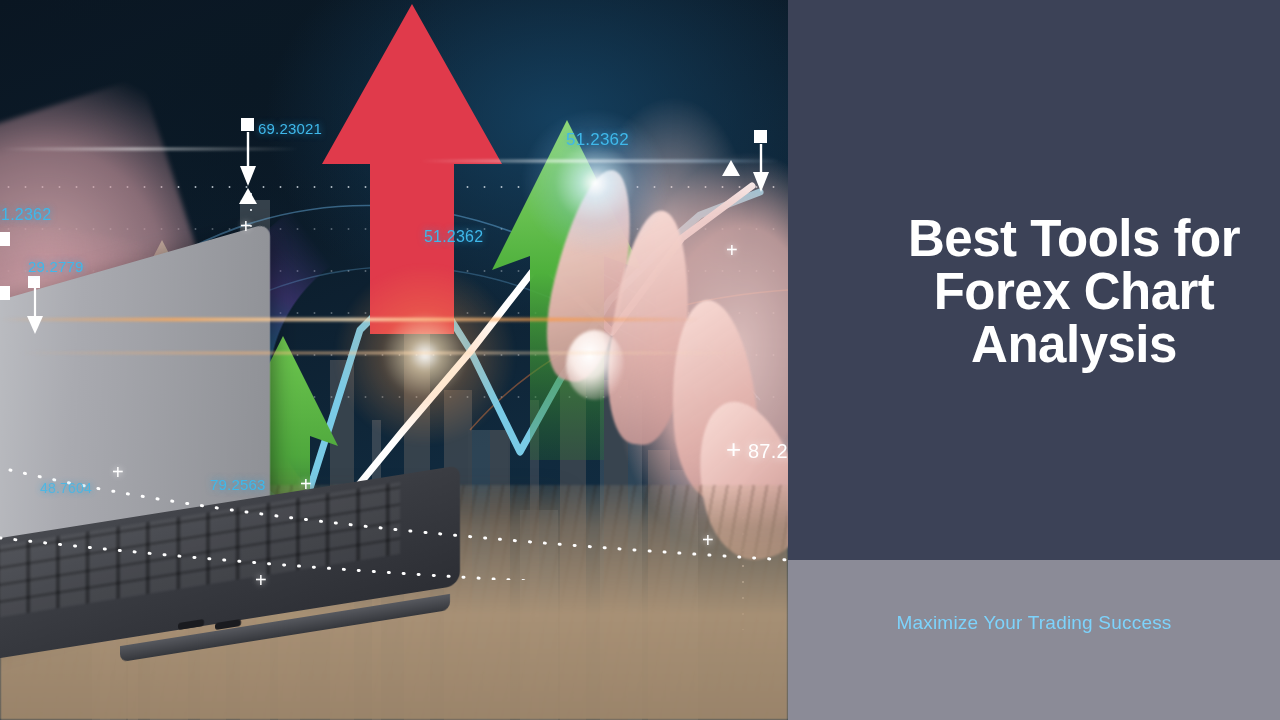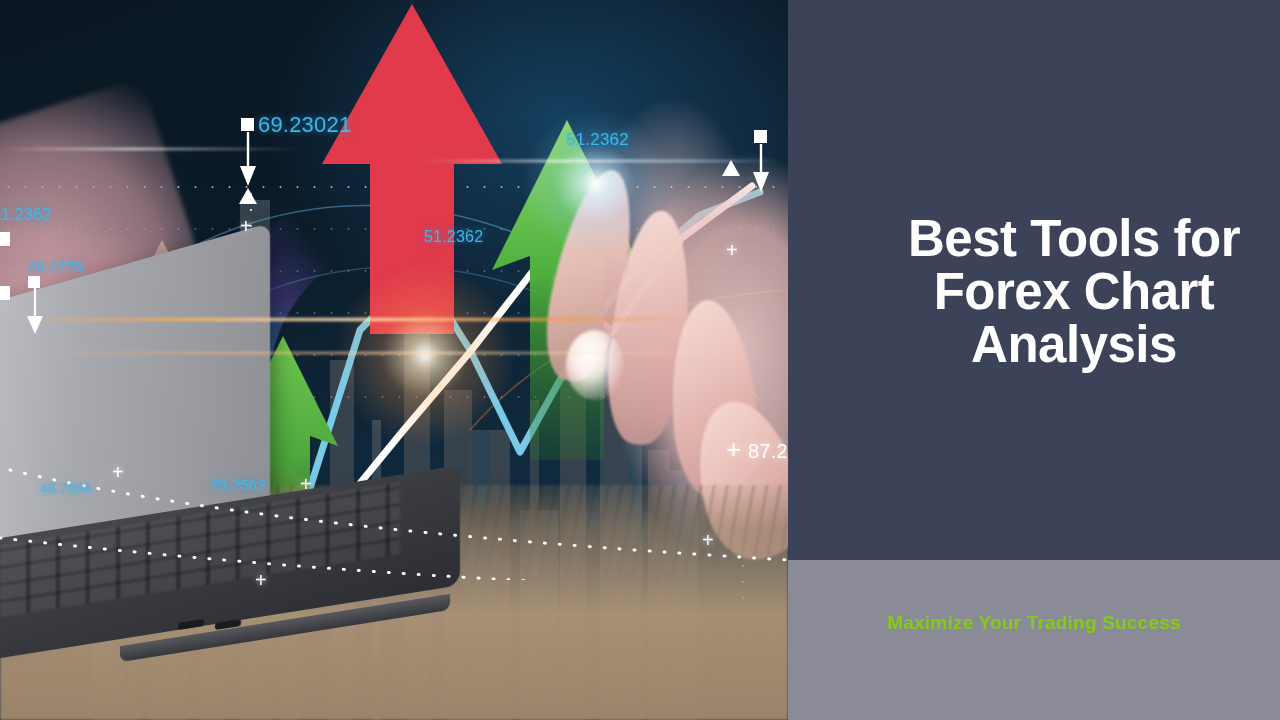--- a/index.html
+++ b/index.html
@@ -207,22 +207,22 @@
     text-align:center;color:#ffffff;
     font-size:51px;line-height:1.04;font-weight:700;
     letter-spacing:-.5px;
     font-family:"Liberation Sans", sans-serif;
     padding:0 18px;box-sizing:border-box;
   }
   .headline .ln{display:block;}
 
   .subline{
     position:absolute;left:0;top:612px;width:492px;
-    text-align:center;color:#84cc16;
-    font-size:19px;font-weight:700;letter-spacing:.2px;
+    text-align:center;color:#7dd3fc;
+    font-size:19px;font-weight:400;letter-spacing:.2px;
     font-family:"Liberation Sans", sans-serif;
   }
 </style>
 </head>
 <body>
 
 <div class="banner">
 
   <div class="photo">
 
@@ -368,26 +368,26 @@
     <div class="sq" style="left:754px;top:130px;width:13px;height:13px;"></div>
     <svg class="arrow" style="left:753px;top:144px;width:16px;height:48px;" viewBox="0 0 16 48">
       <line x1="8" y1="0" x2="8" y2="30" stroke="#fff" stroke-width="2.4"></line>
       <polygon points="8,48 0,28 16,28" fill="#fff"></polygon>
     </svg>
     <div class="tri-up" style="left:722px;top:160px;"></div>
 
     <div class="sq" style="left:0px;top:232px;width:10px;height:14px;"></div>
     <div class="sq" style="left:0px;top:286px;width:10px;height:14px;"></div>
 
-    <div class="val" style="left:258px;top:112px;font-size:22px;">69.23021</div>
+    <div class="val" style="left:258px;top:120px;font-size:15px;">69.23021</div>
     <div class="val" style="left:424px;top:228px;font-size:16px;">51.2362</div>
     <div class="val" style="left:566px;top:130px;font-size:17px;">51.2362</div>
     <div class="val" style="left:-8px;top:206px;font-size:16px;">51.2362</div>
     <div class="val" style="left:28px;top:258px;font-size:15px;">29.2779</div>
-    <div class="val" style="left:210px;top:476px;font-size:15px;font-style:italic;">79.2563</div>
+    <div class="val" style="left:210px;top:476px;font-size:15px;">79.2563</div>
     <div class="val" style="left:40px;top:480px;font-size:14px;opacity:.85;">48.7604</div>
     <div class="val white" style="left:748px;top:440px;font-size:20px;">87.21</div>
 
   </div>
 
   <div class="panel">
     <div class="panel-top"></div>
     <div class="panel-bottom"></div>
 
     <div class="headline">

